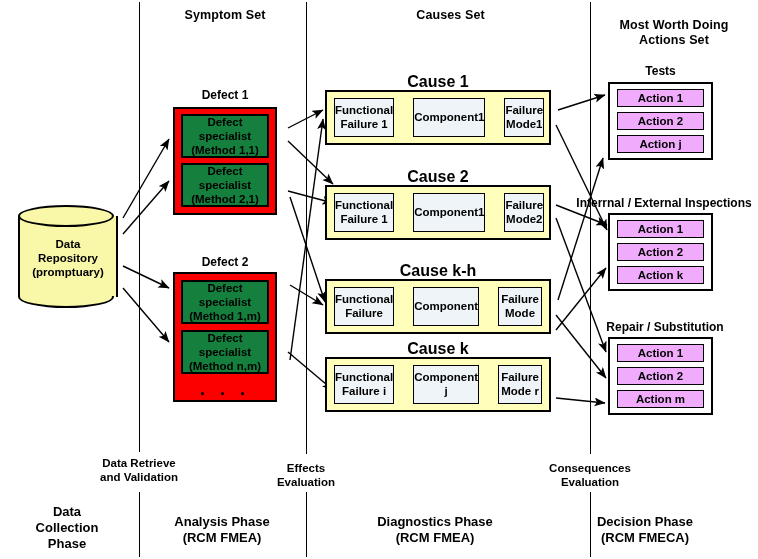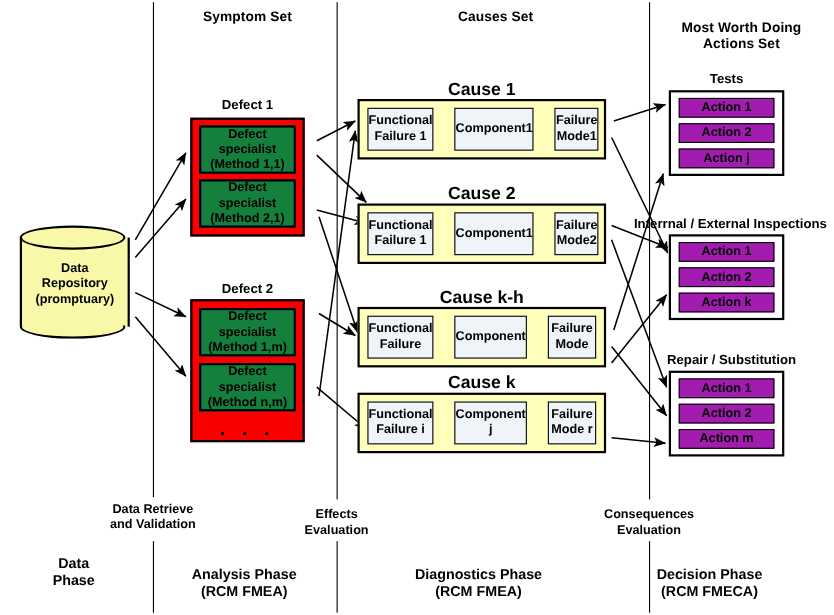--- a/index.html
+++ b/index.html
@@ -175,21 +175,21 @@
     position: absolute;
     background: #ffffff;
     border: 2px solid #000;
     box-sizing: border-box;
     padding: 5px 7px;
     display: flex;
     flex-direction: column;
     justify-content: space-between;
   }
   .action-item {
-    background: #a21caf;
+    background: #f0abfc;
     border: 1.5px solid #000;
     box-sizing: border-box;
     text-align: center;
     font-size: 11.5px;
     font-weight: bold;
     color: #000;
     height: 18px;
     line-height: 16px;
   }
 
@@ -399,20 +399,21 @@
     <div>Evaluation</div>
   </div>
 
   <div class="boundary-label" style="left:526px; top:461px; width:128px;">
     <div>Consequences</div>
     <div>Evaluation</div>
   </div>
 
   <div class="phase-label" style="left:7px; top:504px; width:120px;">
     <div>Data</div>
+    <div>Collection</div>
     <div>Phase</div>
   </div>
 
   <div class="phase-label" style="left:152px; top:514px; width:140px;">
     <div>Analysis Phase</div>
     <div>(RCM  FMEA)</div>
   </div>
 
   <div class="phase-label" style="left:355px; top:514px; width:160px;">
     <div>Diagnostics Phase</div>

